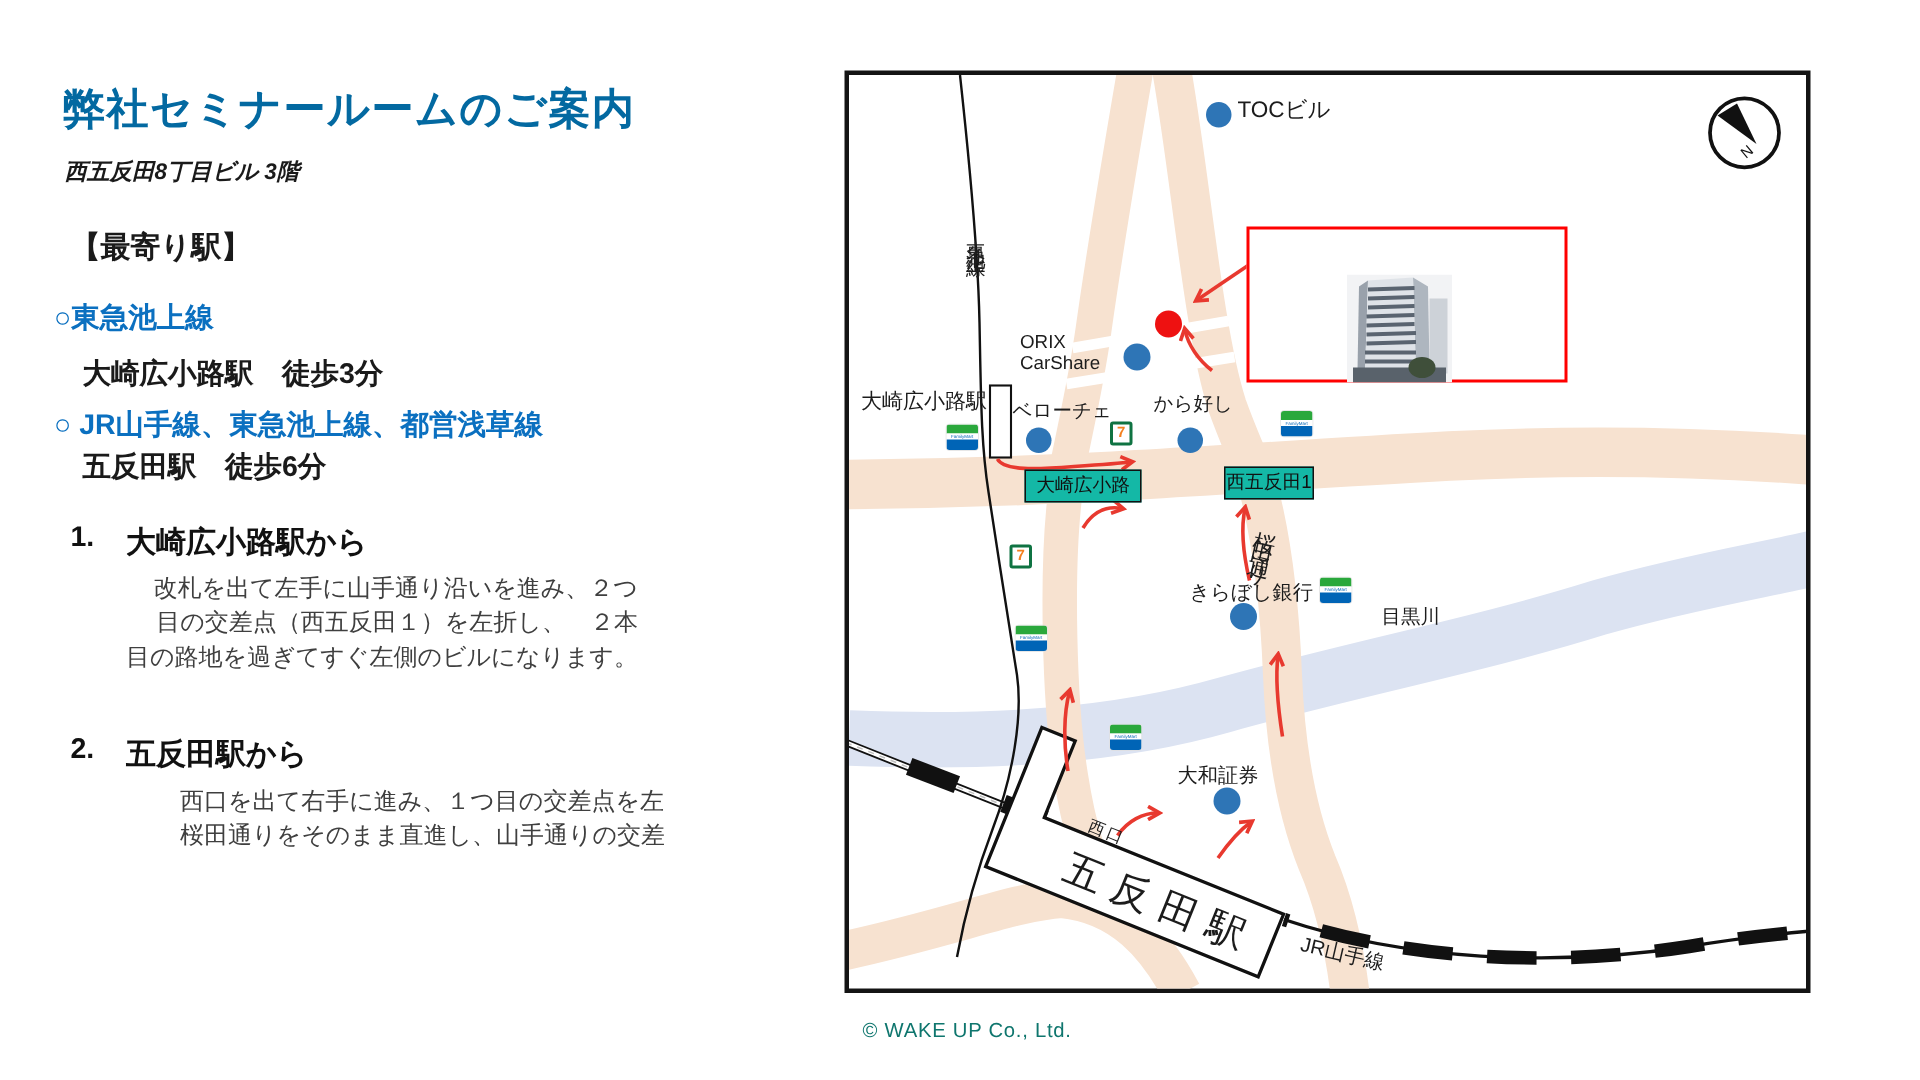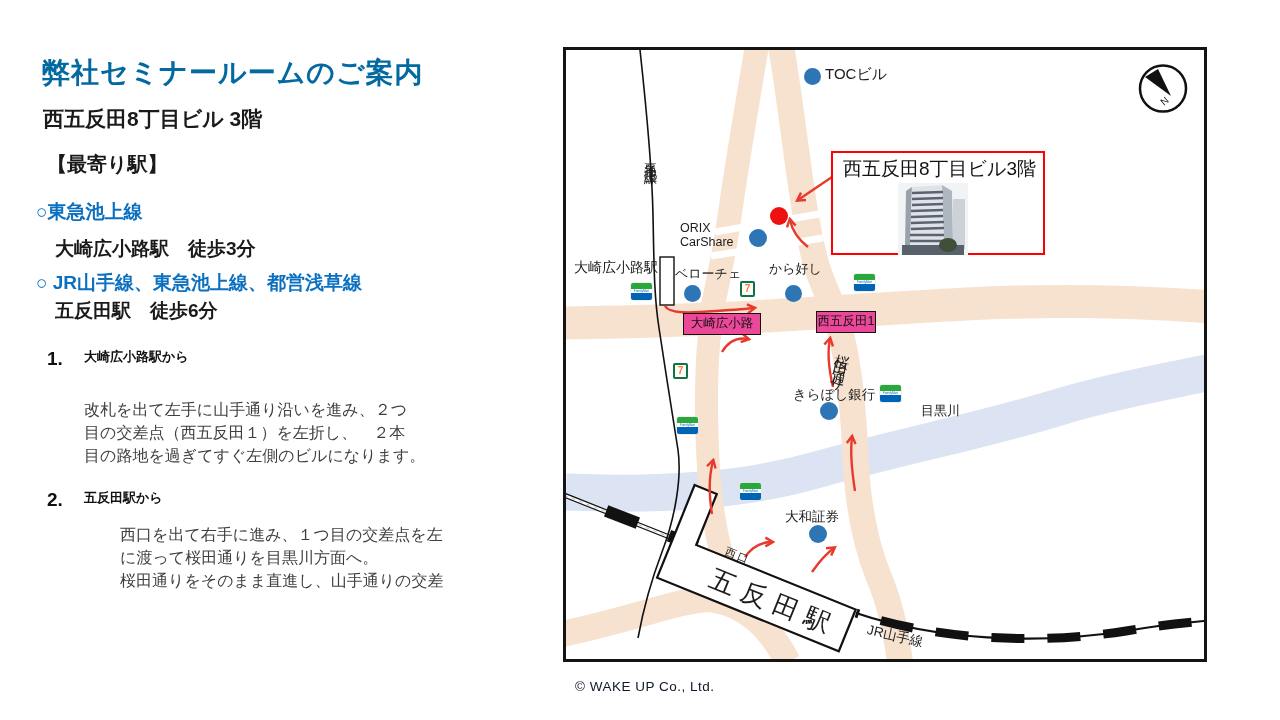--- a/index.html
+++ b/index.html
@@ -1,34 +1,34 @@
 <!DOCTYPE html>
 <html><head>
 <meta charset="utf-8">
 <style>
   * { margin:0; padding:0; box-sizing:border-box; }
   html,body { width:1280px; height:720px; background:#ffffff; overflow:hidden;
               font-family:"Liberation Sans", sans-serif; }
   .abs { position:absolute; }
   
   .title   { left:42px; top:54px; font-size:28px; font-weight:700; color:#0369a1; letter-spacing:1px;}
-  .subtitle{ left:43px; top:105px; font-size:21px; font-weight:700; color:#1a1a1a;}
+  .subtitle{ left:43px; top:105px; font-size:15px; font-weight:700; color:#1a1a1a;font-style:italic;}
   .section { left:47px; top:151px; font-size:20px; font-weight:700; color:#1a1a1a;}
   .st-line   { font-size:19px; font-weight:700; color:#0b70c0;}
   .st-detail { font-size:19px; font-weight:700; color:#1a1a1a;}
   .dir-no   { font-size:19px; font-weight:700; color:#111;}
-  .dir-head { font-size:13px; font-weight:700; color:#111;}
+  .dir-head { font-size:20px; font-weight:700; color:#111;}
   .dir-body { font-size:16px; color:#3f3f3f; line-height:23px; white-space:nowrap;}
-  .copyright{ left:575px; top:679px; font-size:13.5px; color:#0f172a; letter-spacing:.5px;}
+  .copyright{ left:575px; top:679px; font-size:13.5px; color:#0f766e; letter-spacing:.5px;}
   
   .map { left:563px; top:47px; width:644px; height:615px; border:3px solid #141414; background:#fff;}
   .map svg.base { position:absolute; left:0; top:0; }
   .mlabel { position:absolute; color:#1c1c1c; white-space:pre-line; line-height:1.15;}
   .vtext  { writing-mode:vertical-rl; text-orientation:mixed; }
-  .ibox { position:absolute; background:#ec4899; border:1.5px solid #111; text-align:center;
+  .ibox { position:absolute; background:#14b8a6; border:1.5px solid #111; text-align:center;
           font-size:12.5px; color:#111; line-height:19px;}
   .dot { position:absolute; border-radius:50%; background:#2e75b6;}
   .dot.red { background:#ee1111; }
   
   .seven { position:absolute; width:15px; height:16px; background:#fff; border:2px solid #0f7342;
            border-radius:2px; text-align:center; font-size:10px; font-weight:700; color:#f4801f; line-height:12px;}
   .famima { position:absolute; width:21px; height:17px; border-radius:2px; overflow:hidden;
             display:flex; flex-direction:column; box-shadow:0 0 0 .5px #e0e0e0;}
   .famima .g { flex:0 0 6px; background:#2aa83c;}
   .famima .w { flex:0 0 4px; background:#fff; font-size:3px; line-height:4px; color:#0064b6; text-align:center; overflow:hidden;}
@@ -46,31 +46,30 @@
 <div class="abs subtitle">西五反田8丁目ビル 3階</div>
 <div class="abs section">【最寄り駅】</div>
 
 <div class="abs st-line" style="left:36px; top:199px;">○東急池上線</div>
 <div class="abs st-detail" style="left:55px; top:236px;">大崎広小路駅　徒歩3分</div>
 <div class="abs st-line" style="left:36px; top:270px;">○ JR山手線、東急池上線、都営浅草線</div>
 <div class="abs st-detail" style="left:55px; top:298px;">五反田駅　徒歩6分</div>
 
 <div class="abs dir-no" style="left:47px; top:348px;">1.</div>
 <div class="abs dir-head" style="left:84px; top:348px;">大崎広小路駅から</div>
-<div class="abs dir-body" style="left:84px; top:398px;">
+<div class="abs dir-body" style="left:84px; top:381px;text-align:right;">
   <div>改札を出て左手に山手通り沿いを進み、２つ</div>
   <div>目の交差点（西五反田１）を左折し、　２本</div>
   <div>目の路地を過ぎてすぐ左側のビルになります。</div>
 </div>
 
 <div class="abs dir-no" style="left:47px; top:489px;">2.</div>
 <div class="abs dir-head" style="left:84px; top:489px;">五反田駅から</div>
 <div class="abs dir-body" style="left:84px; top:523px;margin-left:36px;">
   <div>西口を出て右手に進み、１つ目の交差点を左</div>
-  <div>に渡って桜田通りを目黒川方面へ。</div>
   <div>桜田通りをそのまま直進し、山手通りの交差</div>
 </div>
 
 <div class="abs map">
 
   <svg class="base" width="638" height="609" viewBox="0 0 638 609">
     <defs>
       <marker id="ah" viewBox="0 0 10 10" refX="7" refY="5" markerWidth="4.6" markerHeight="4.6" orient="auto">
         <path d="M1,1 L8,5 L1,9" fill="none" stroke="#e8392f" stroke-width="2.2"></path>
       </marker>
@@ -128,21 +127,20 @@
       <path d="M 289,441 C 286,422 284,403 286,387" marker-end="url(#ah)"></path>
       <path d="M 146,464 C 143,446 143,426 147,411" marker-end="url(#ah)"></path>
       <path d="M 179,507 C 186,497 196,492 206,492" marker-end="url(#ah)"></path>
       <path d="M 246,522 C 253,512 261,503 268,498" marker-end="url(#ah)"></path>
       <path d="M 242,197 C 233,190 226,180 224,170" marker-end="url(#ah)"></path>
       <path d="M 266,127 L 232,150" marker-end="url(#ah)"></path>
     </g>
   </svg>
 
   <div class="dest">
-    <div class="cap">西五反田8丁目ビル3階</div>
     <div class="photo">
       <svg width="70" height="72" viewBox="0 0 70 72">
         <rect x="0" y="0" width="70" height="72" fill="#f2f3f5"></rect>
         <rect x="55" y="16" width="12" height="50" fill="#cdd2d8"></rect>
         <polygon points="8,8 14,4 12,66 7,64" fill="#99a1ab"></polygon>
         <polygon points="44,2 54,8 55,62 46,66" fill="#aeb6bf"></polygon>
         <polygon points="14,4 44,2 46,66 12,66" fill="#dfe3e8"></polygon>
         <g stroke="#5a6470" stroke-width="2.6">
           <line x1="14" y1="10" x2="45" y2="9"></line>
             <line x1="14" y1="16" x2="45" y2="15"></line>

